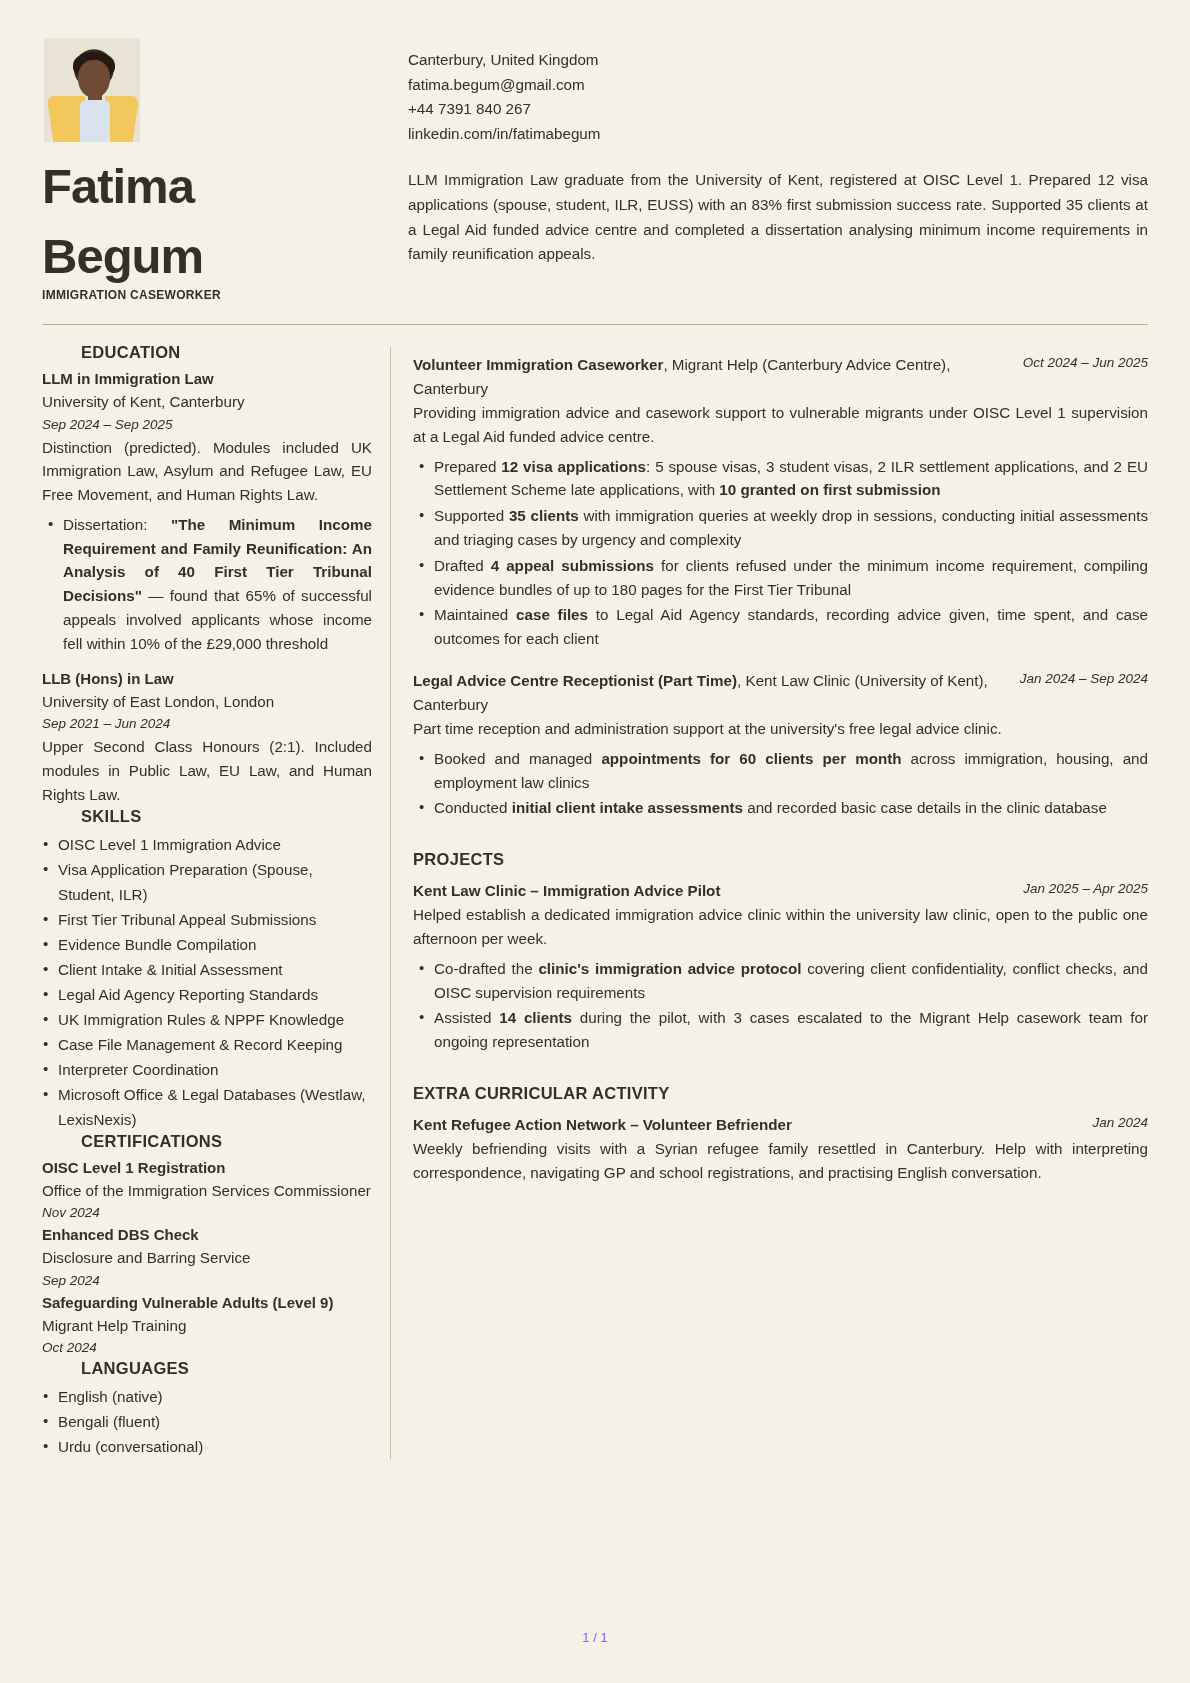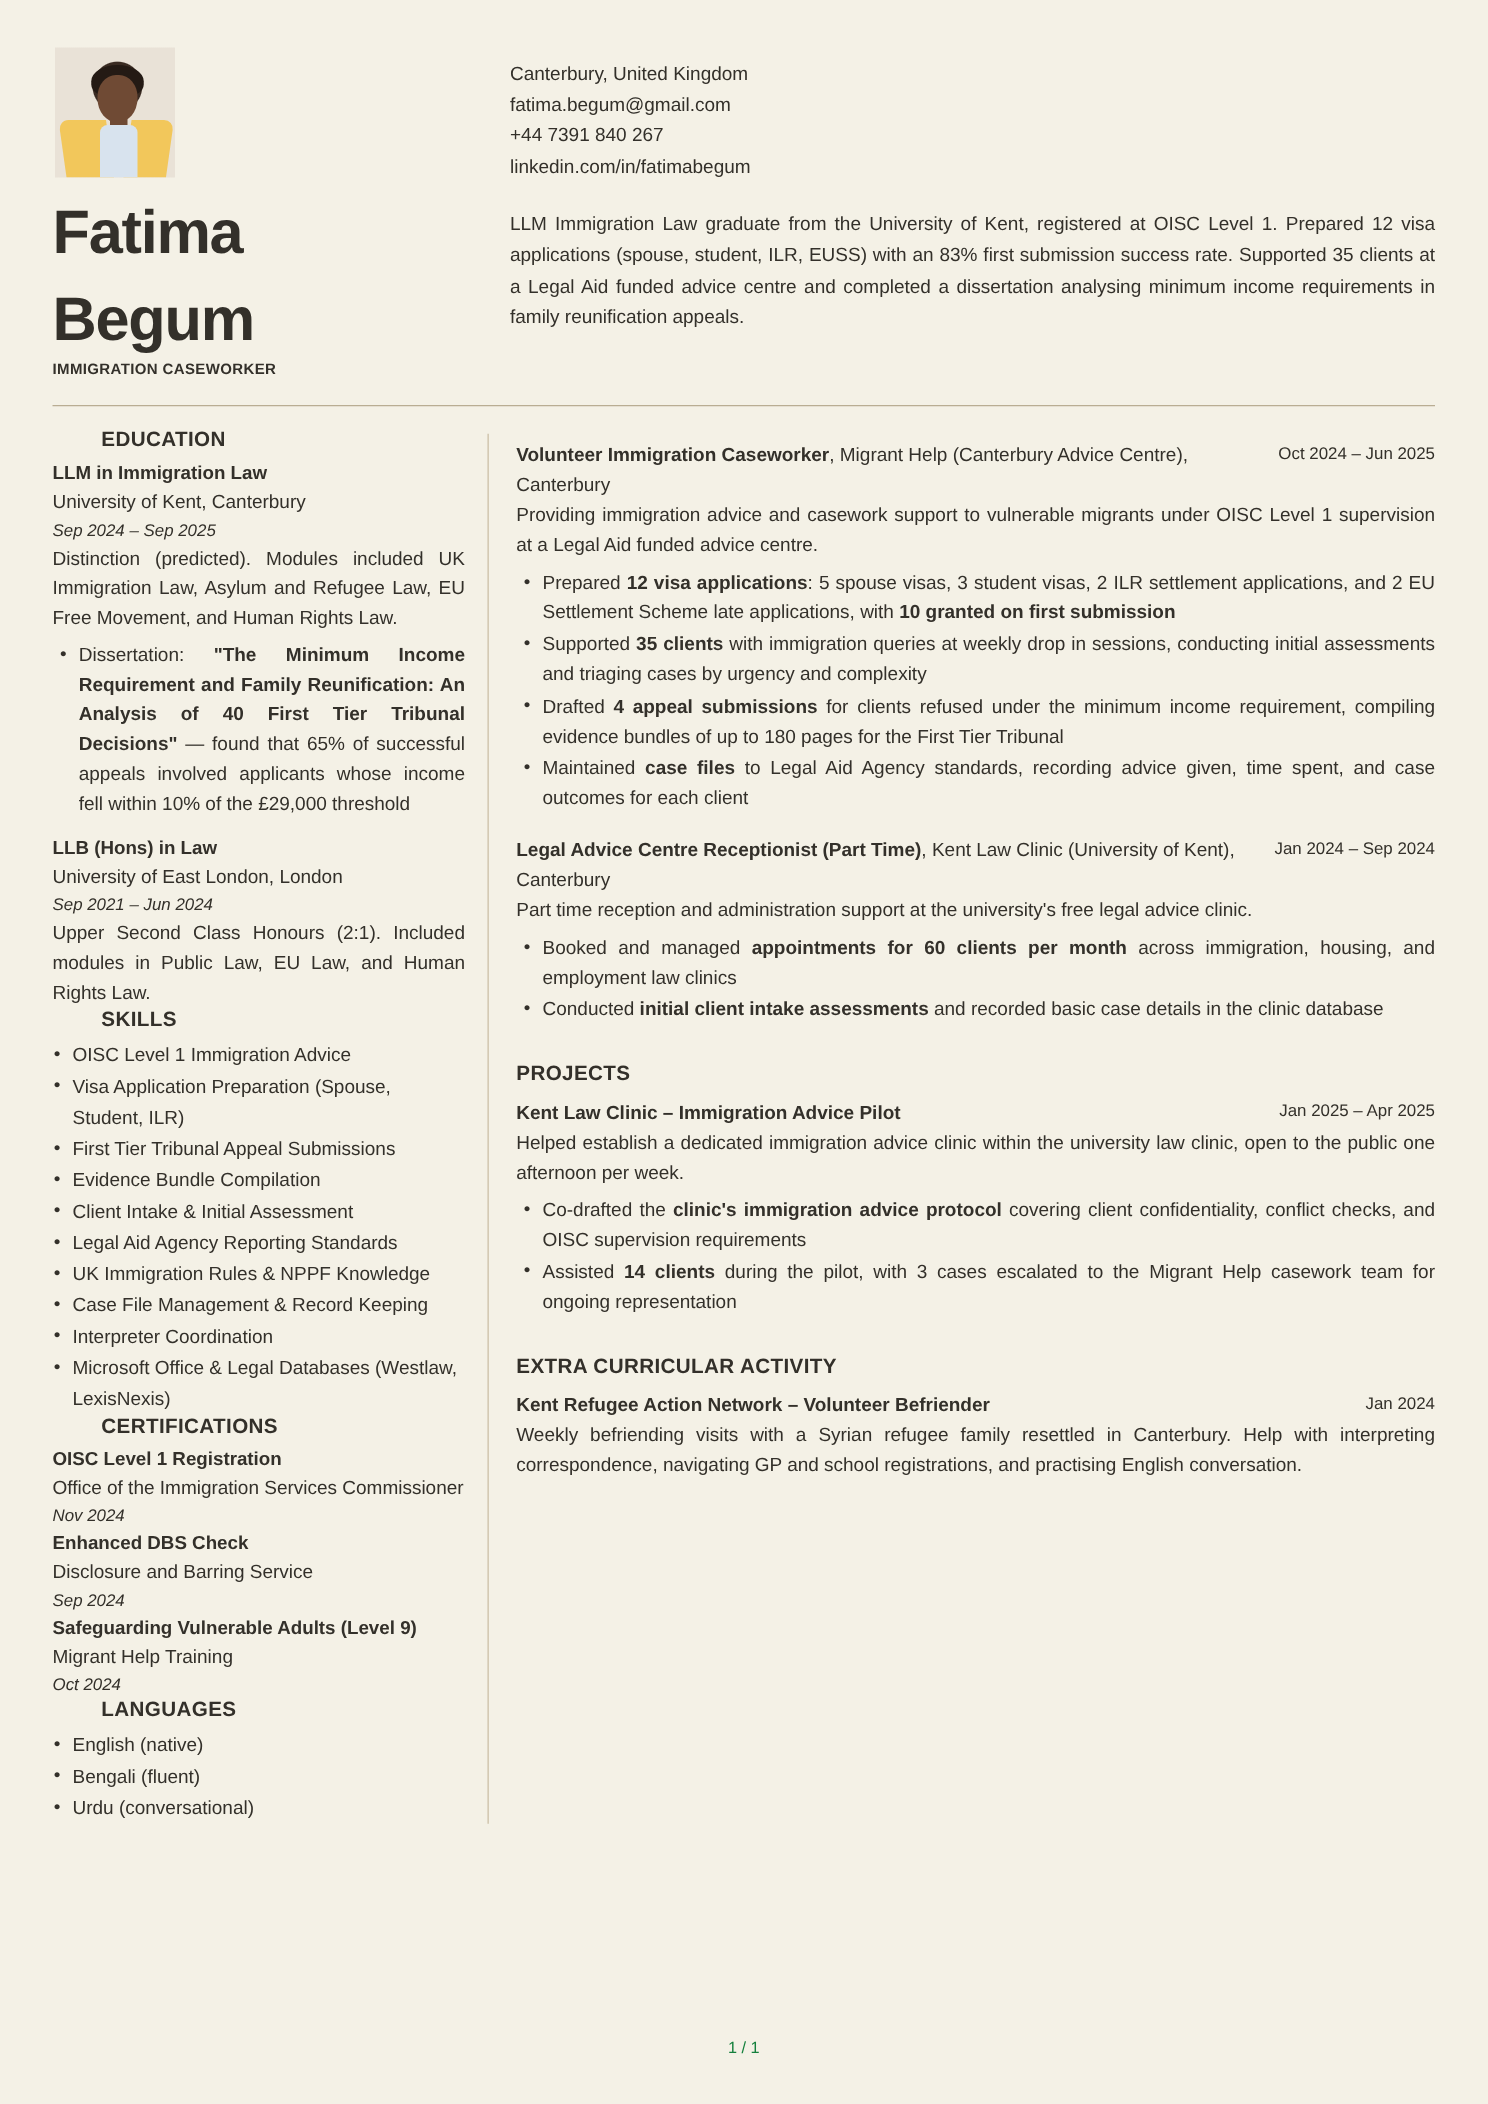--- a/index.html
+++ b/index.html
@@ -63,24 +63,24 @@
   ul.bul > li::before { content: "•"; position: absolute; left: 6px; top: -1px; font-size: 15px; }
 
   .plain-list { list-style: none; }
   .plain-list li { position: relative; padding-left: 16px; font-size: 15.2px; line-height: 25px; }
   .plain-list li::before { content: "•"; position: absolute; left: 1px; top: -1px; }
 
   .r-entry { margin-top: 14px; }
   .r-head { display: flex; align-items: flex-start; gap: 10px; }
   .r-head .titles { flex: 1; font-size: 15.2px; line-height: 24px; }
   .r-head .titles b { font-weight: 700; }
-  .r-head .date { flex: 0 0 auto; font-size: 13.5px; white-space: nowrap; padding-top: 2px; }
+  .r-head .date { flex: 0 0 auto; font-size: 13.5px; font-style: italic; white-space: nowrap; padding-top: 2px; }
 
   .footer { position: absolute; left: 0; right: 0; bottom: 38px; text-align: center;
-    font-size: 13px; color: #15803d; }
+    font-size: 13px; color: #8b5cf6; }
   b { font-weight: 700; }
 </style>
 </head>
 <body>
 
 <div class="page">
 
   <div class="header">
     <div class="header-left">
       <div class="photo">

